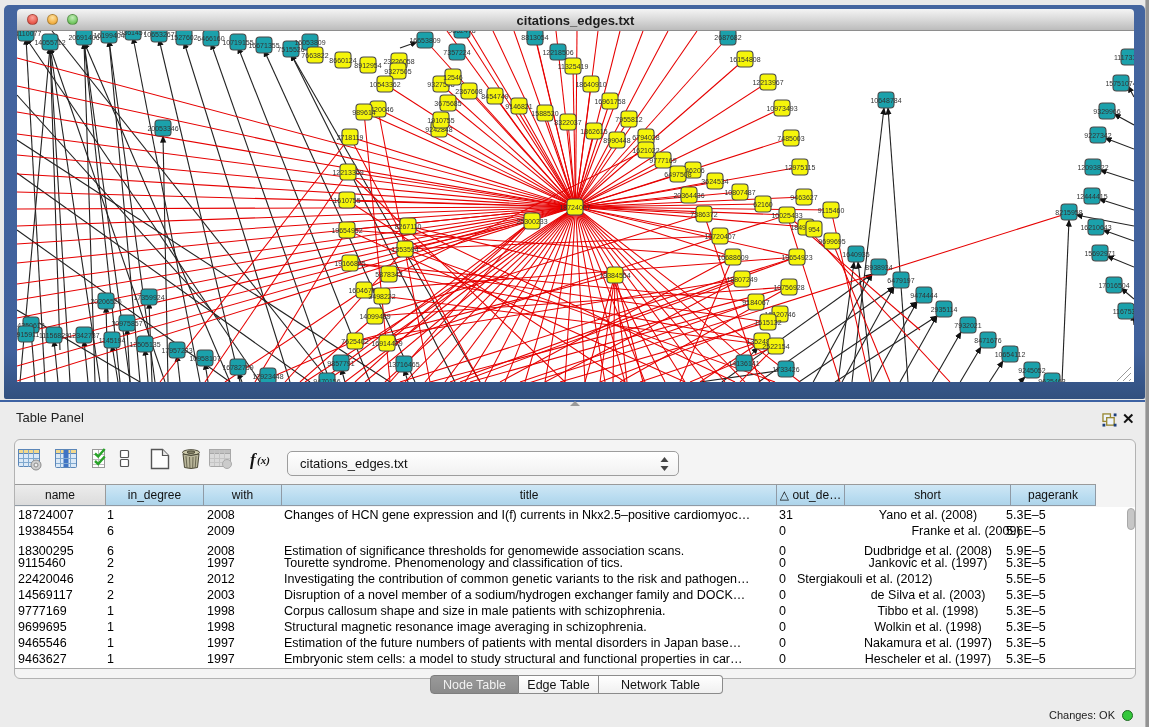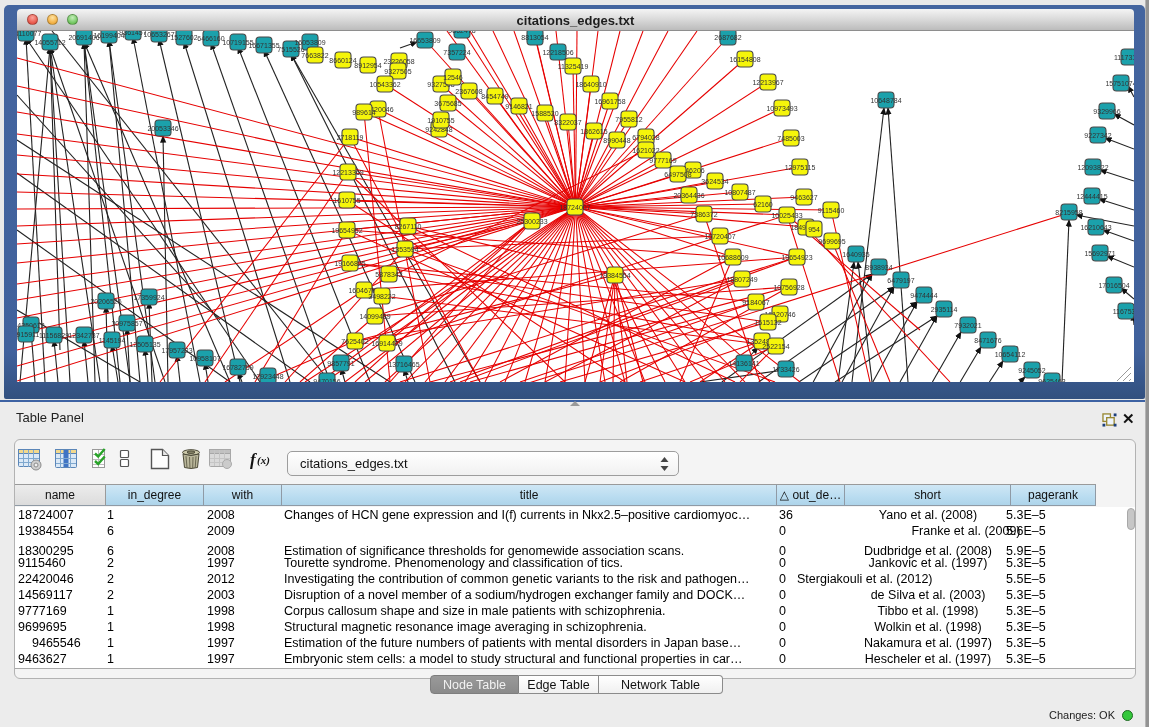--- a/index.html
+++ b/index.html
@@ -910,21 +910,21 @@
       <div class="c " style="left:762px;width:68px">△ out_de…</div>
       <div class="c " style="left:830px;width:166px">short</div>
       <div class="c " style="left:996px;width:85px">pagerank</div>
     </div>
 <div class="abs" id="rows">
       <div class="r" style="top:0px;width:1120px">
         <span class="f" style="left:3px;width:85px">18724007</span>
         <span class="f" style="left:92px;width:95px">1</span>
         <span class="f" style="left:192px;width:75px">2008</span>
         <span class="f" style="left:269px;width:492px">Changes of HCN gene expression and I(f) currents in Nkx2.5–positive cardiomyoc…</span>
-        <span class="f" style="left:764px;width:65px">36</span>
+        <span class="f" style="left:764px;width:65px">31</span>
         <span class="f" style="left:830px;width:166px;text-align:center">Yano et al. (2008)</span>
         <span class="f" style="left:991px;width:100px">5.3E–5</span>
       </div>
       <div class="r" style="top:16px;width:1120px">
         <span class="f" style="left:3px;width:85px">19384554</span>
         <span class="f" style="left:92px;width:95px">6</span>
         <span class="f" style="left:192px;width:75px">2009</span>
         <span class="f" style="left:764px;width:65px">0</span>
         <span class="f" style="left:868px;width:166px;text-align:center">Franke et al. (2009)</span>
         <span class="f" style="left:991px;width:100px">5.6E–5</span>
@@ -977,21 +977,21 @@
       <div class="r" style="top:112px;width:1120px">
         <span class="f" style="left:3px;width:85px">9699695</span>
         <span class="f" style="left:92px;width:95px">1</span>
         <span class="f" style="left:192px;width:75px">1998</span>
         <span class="f" style="left:269px;width:492px">Structural magnetic resonance image averaging in schizophrenia.</span>
         <span class="f" style="left:764px;width:65px">0</span>
         <span class="f" style="left:830px;width:166px;text-align:center">Wolkin et al. (1998)</span>
         <span class="f" style="left:991px;width:100px">5.3E–5</span>
       </div>
       <div class="r" style="top:128px;width:1120px">
-        <span class="f" style="left:17px;width:85px">9465546</span>
+        <span class="f" style="left:3px;width:85px">9465546</span>
         <span class="f" style="left:92px;width:95px">1</span>
         <span class="f" style="left:192px;width:75px">1997</span>
         <span class="f" style="left:269px;width:492px">Estimation of the future numbers of patients with mental disorders in Japan base…</span>
         <span class="f" style="left:764px;width:65px">0</span>
         <span class="f" style="left:830px;width:166px;text-align:center">Nakamura et al. (1997)</span>
         <span class="f" style="left:991px;width:100px">5.3E–5</span>
       </div>
       <div class="r" style="top:144px;width:1120px">
         <span class="f" style="left:3px;width:85px">9463627</span>
         <span class="f" style="left:92px;width:95px">1</span>

